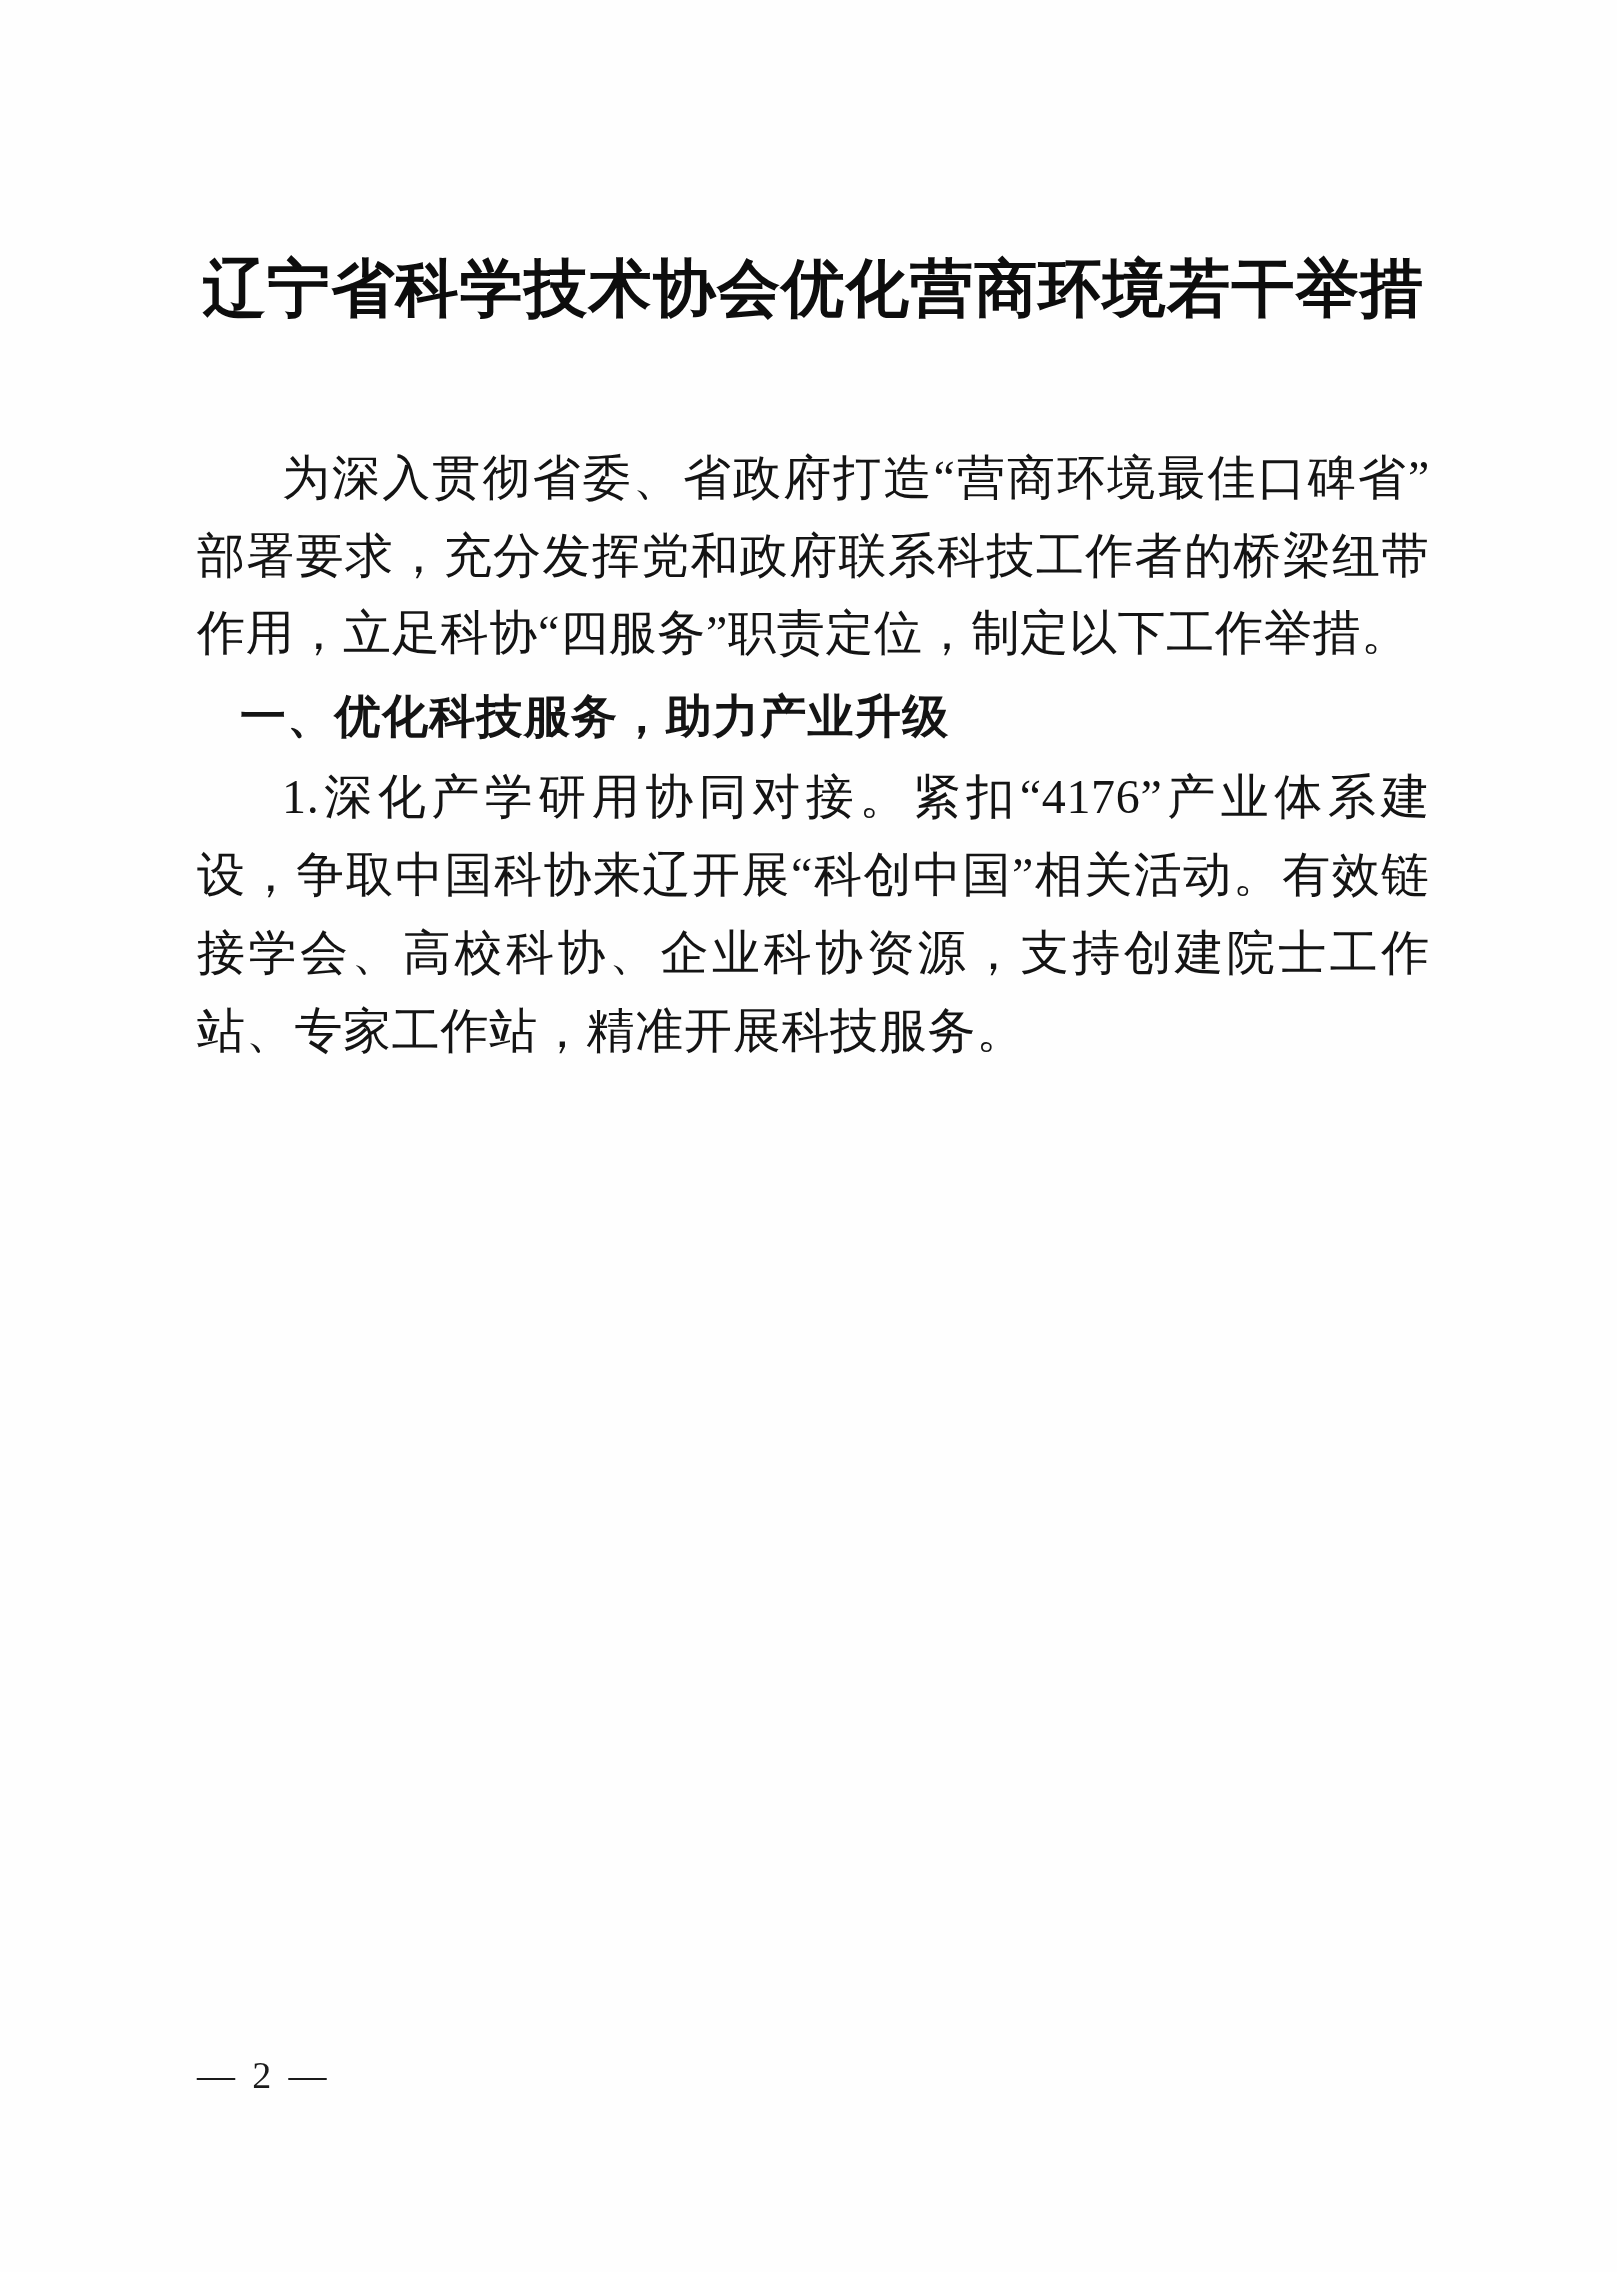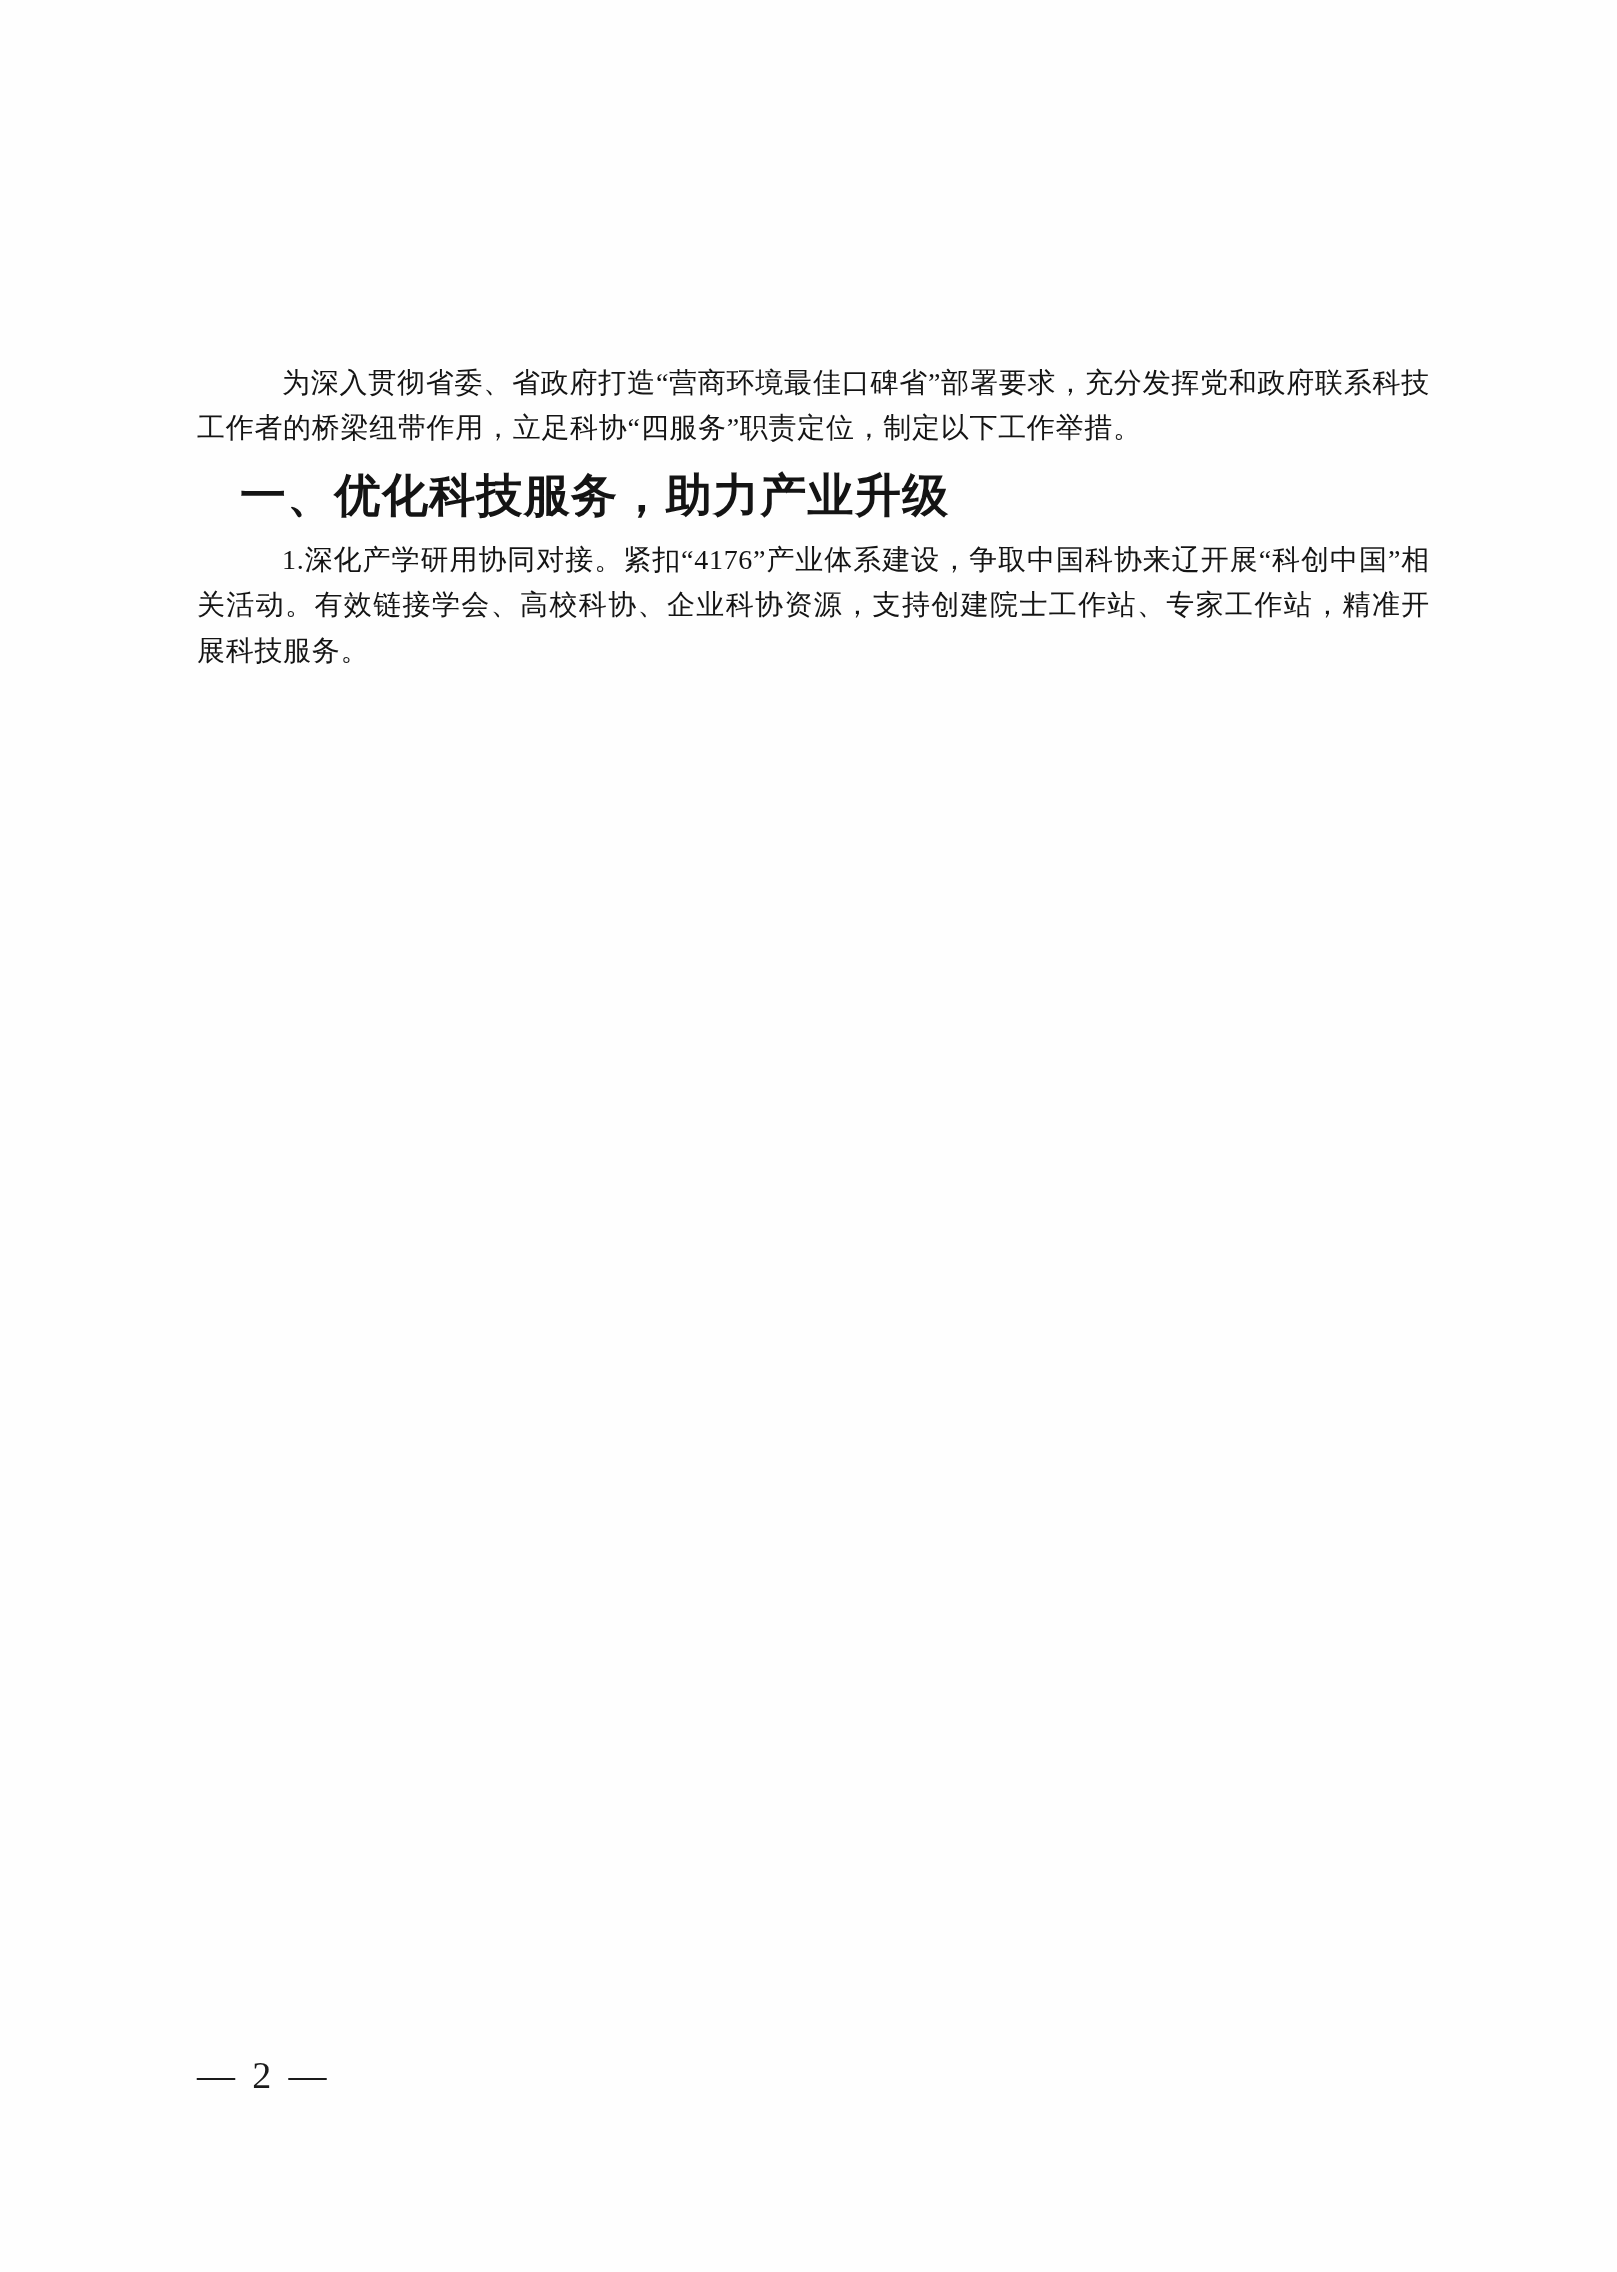--- a/index.html
+++ b/index.html
@@ -37,21 +37,21 @@
     letter-spacing: 1.3px;
     text-align: center;
     color: #0d0d0d;
     margin: 0 0 26px 0;
     white-space: nowrap;
   }
   .body-block {
     margin-top: 111px;
   }
   p.para {
-    font-size: 28px;
+    font-size: 48px;
     line-height: 1.62;
     margin: 0 0 3.9px 0;
     text-align: justify;
     text-justify: inter-ideograph;
     letter-spacing: 0.7px;
     color: #141414;
   }
   p.indent {
     text-indent: 85px;
   }
@@ -80,20 +80,21 @@
     text-align: left;
   }
 </style>
 </head>
 <body>
 
 <div class="page">
 
   <div class="paper">
 
+    <h1 class="doc-title">辽宁省科学技术协会优化营商环境若干举措</h1>
 
     <div class="body-block">
 
       <p class="para indent">为深入贯彻省委、省政府打造“营商环境最佳口碑省”部署要求，充分发挥党和政府联系科技工作者的桥梁纽带作用，立足科协“四服务”职责定位，制定以下工作举措。</p>
 
       <p class="para heading">一、优化科技服务，助力产业升级</p>
 
       <p class="para numbered"><span class="lead">1.深化产学研用协同对接。</span><span>紧扣“4176”产业体系建设，争取中国科协来辽开展“科创中国”相关活动。有效链接学会、高校科协、企业科协资源，支持创建院士工作站、专家工作站，精准开展科技服务。</span></p>
 
 

